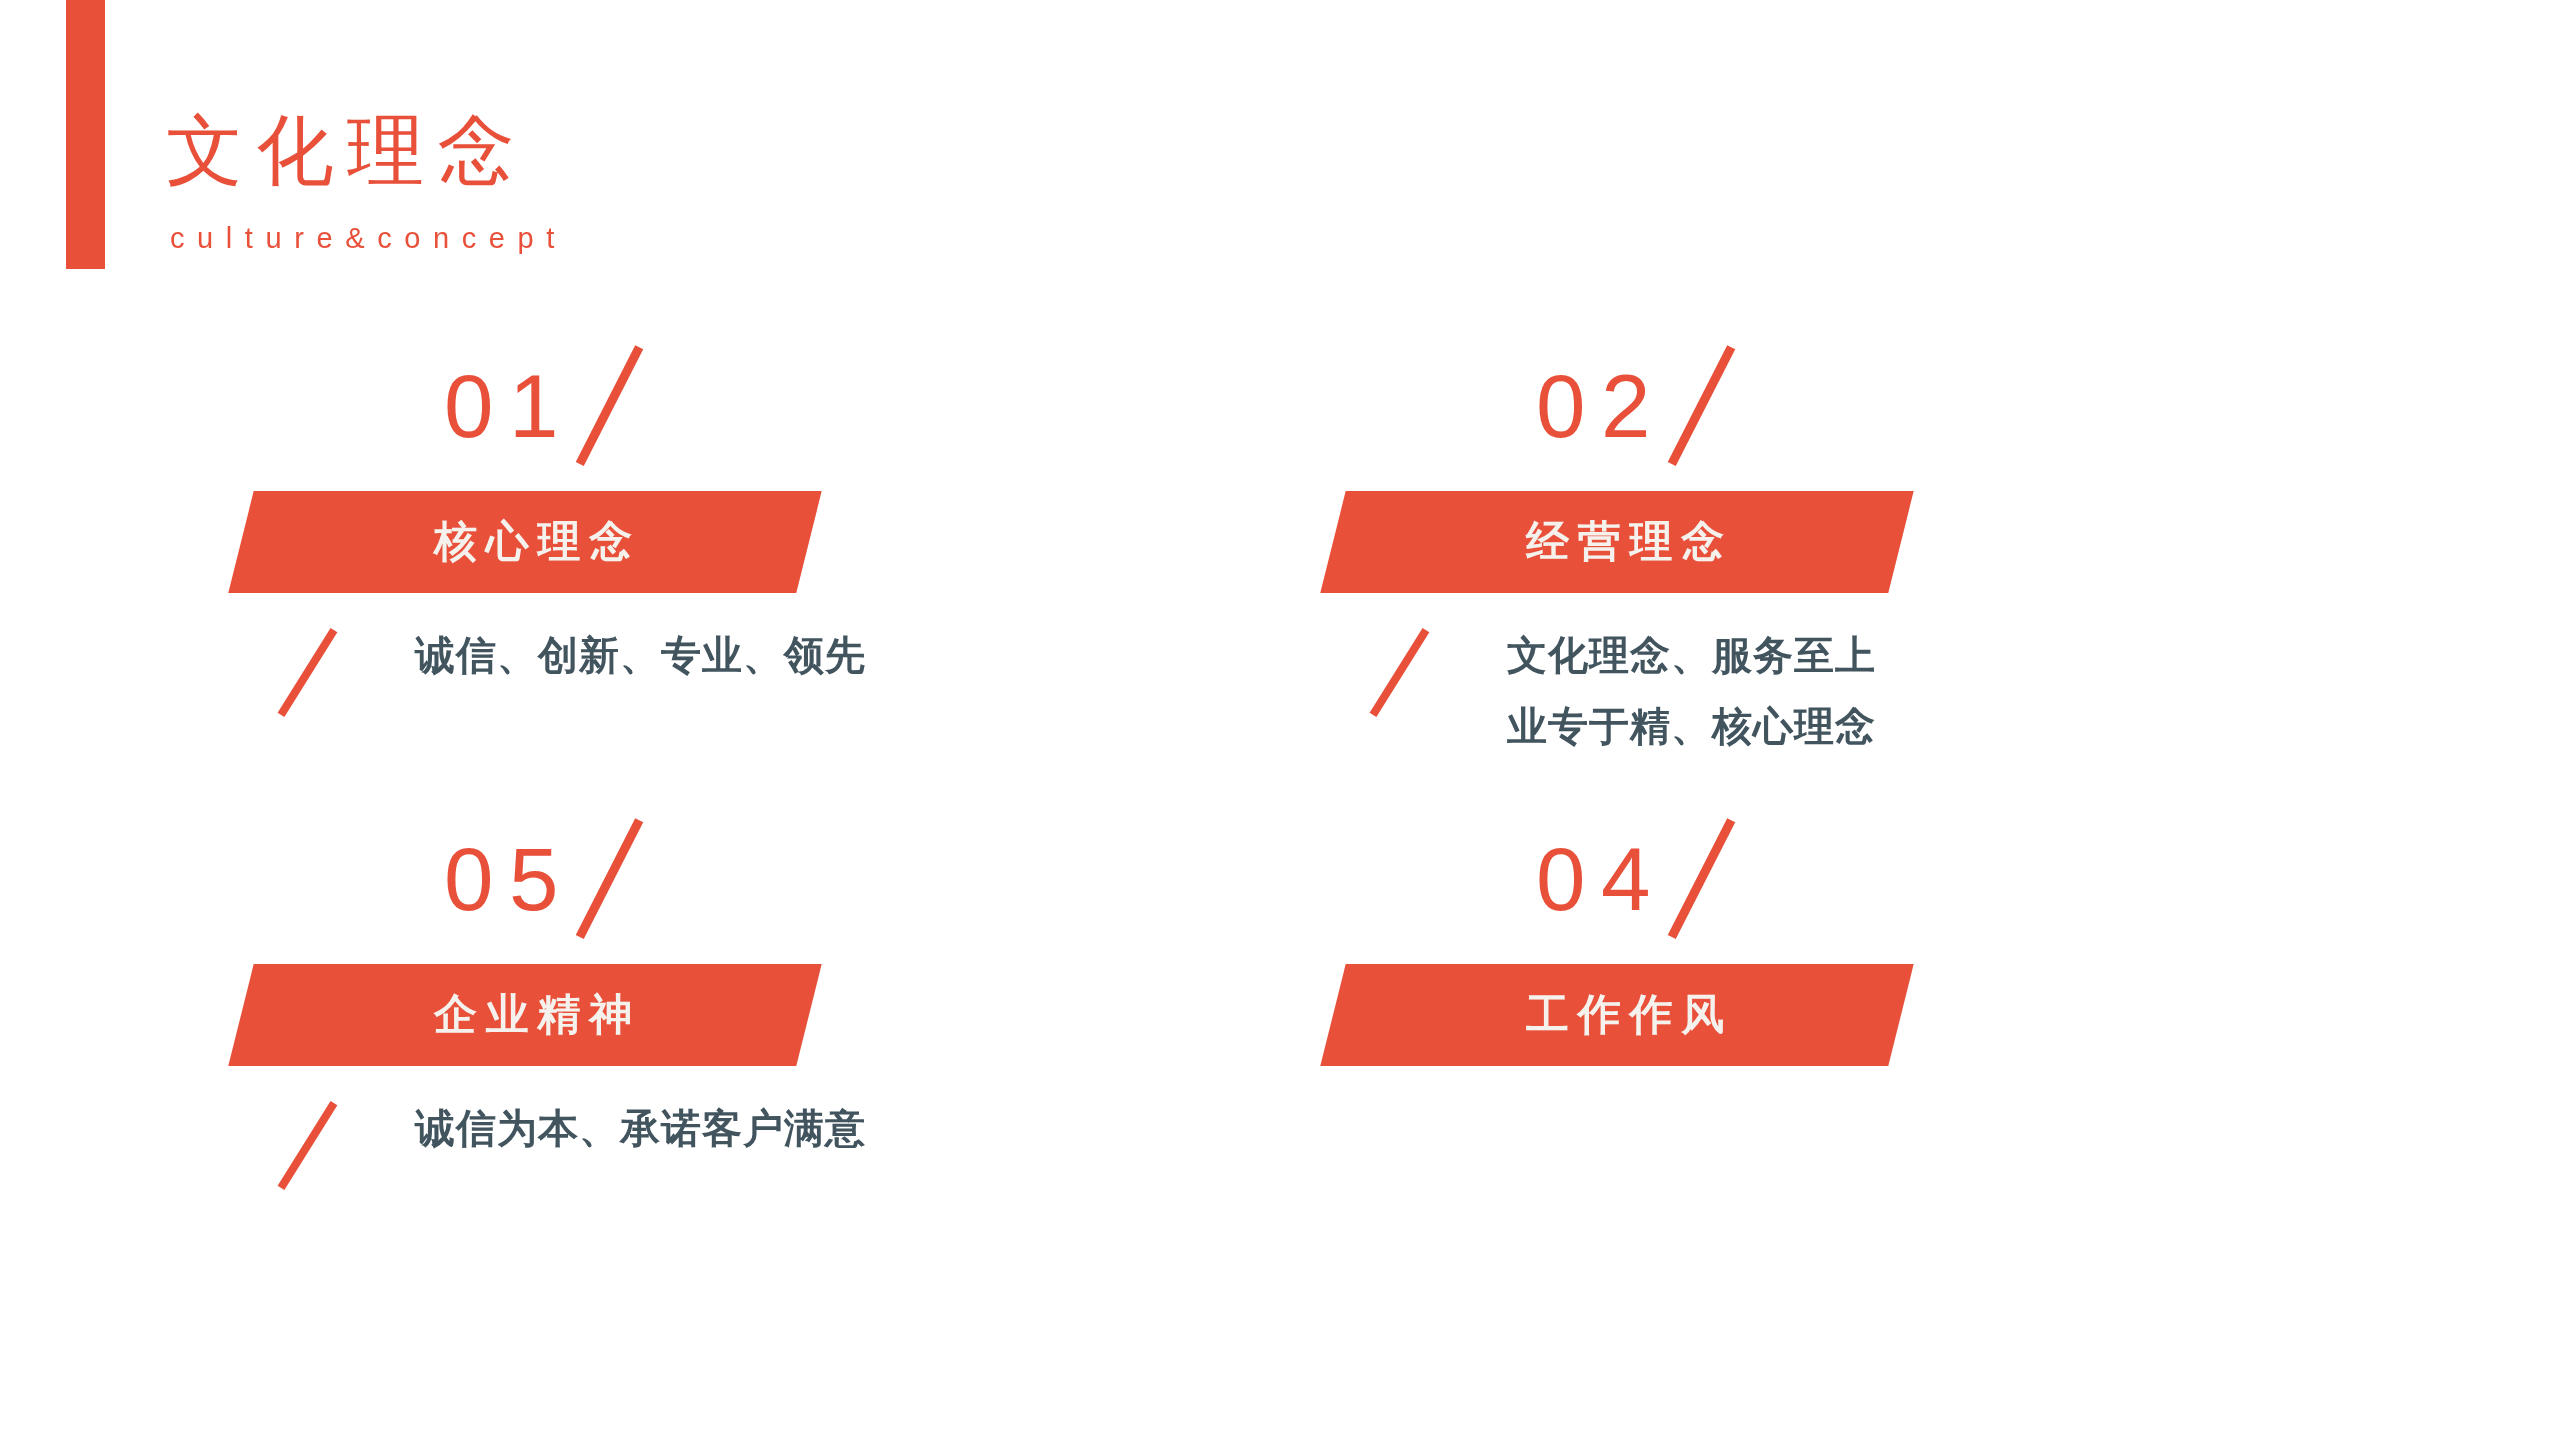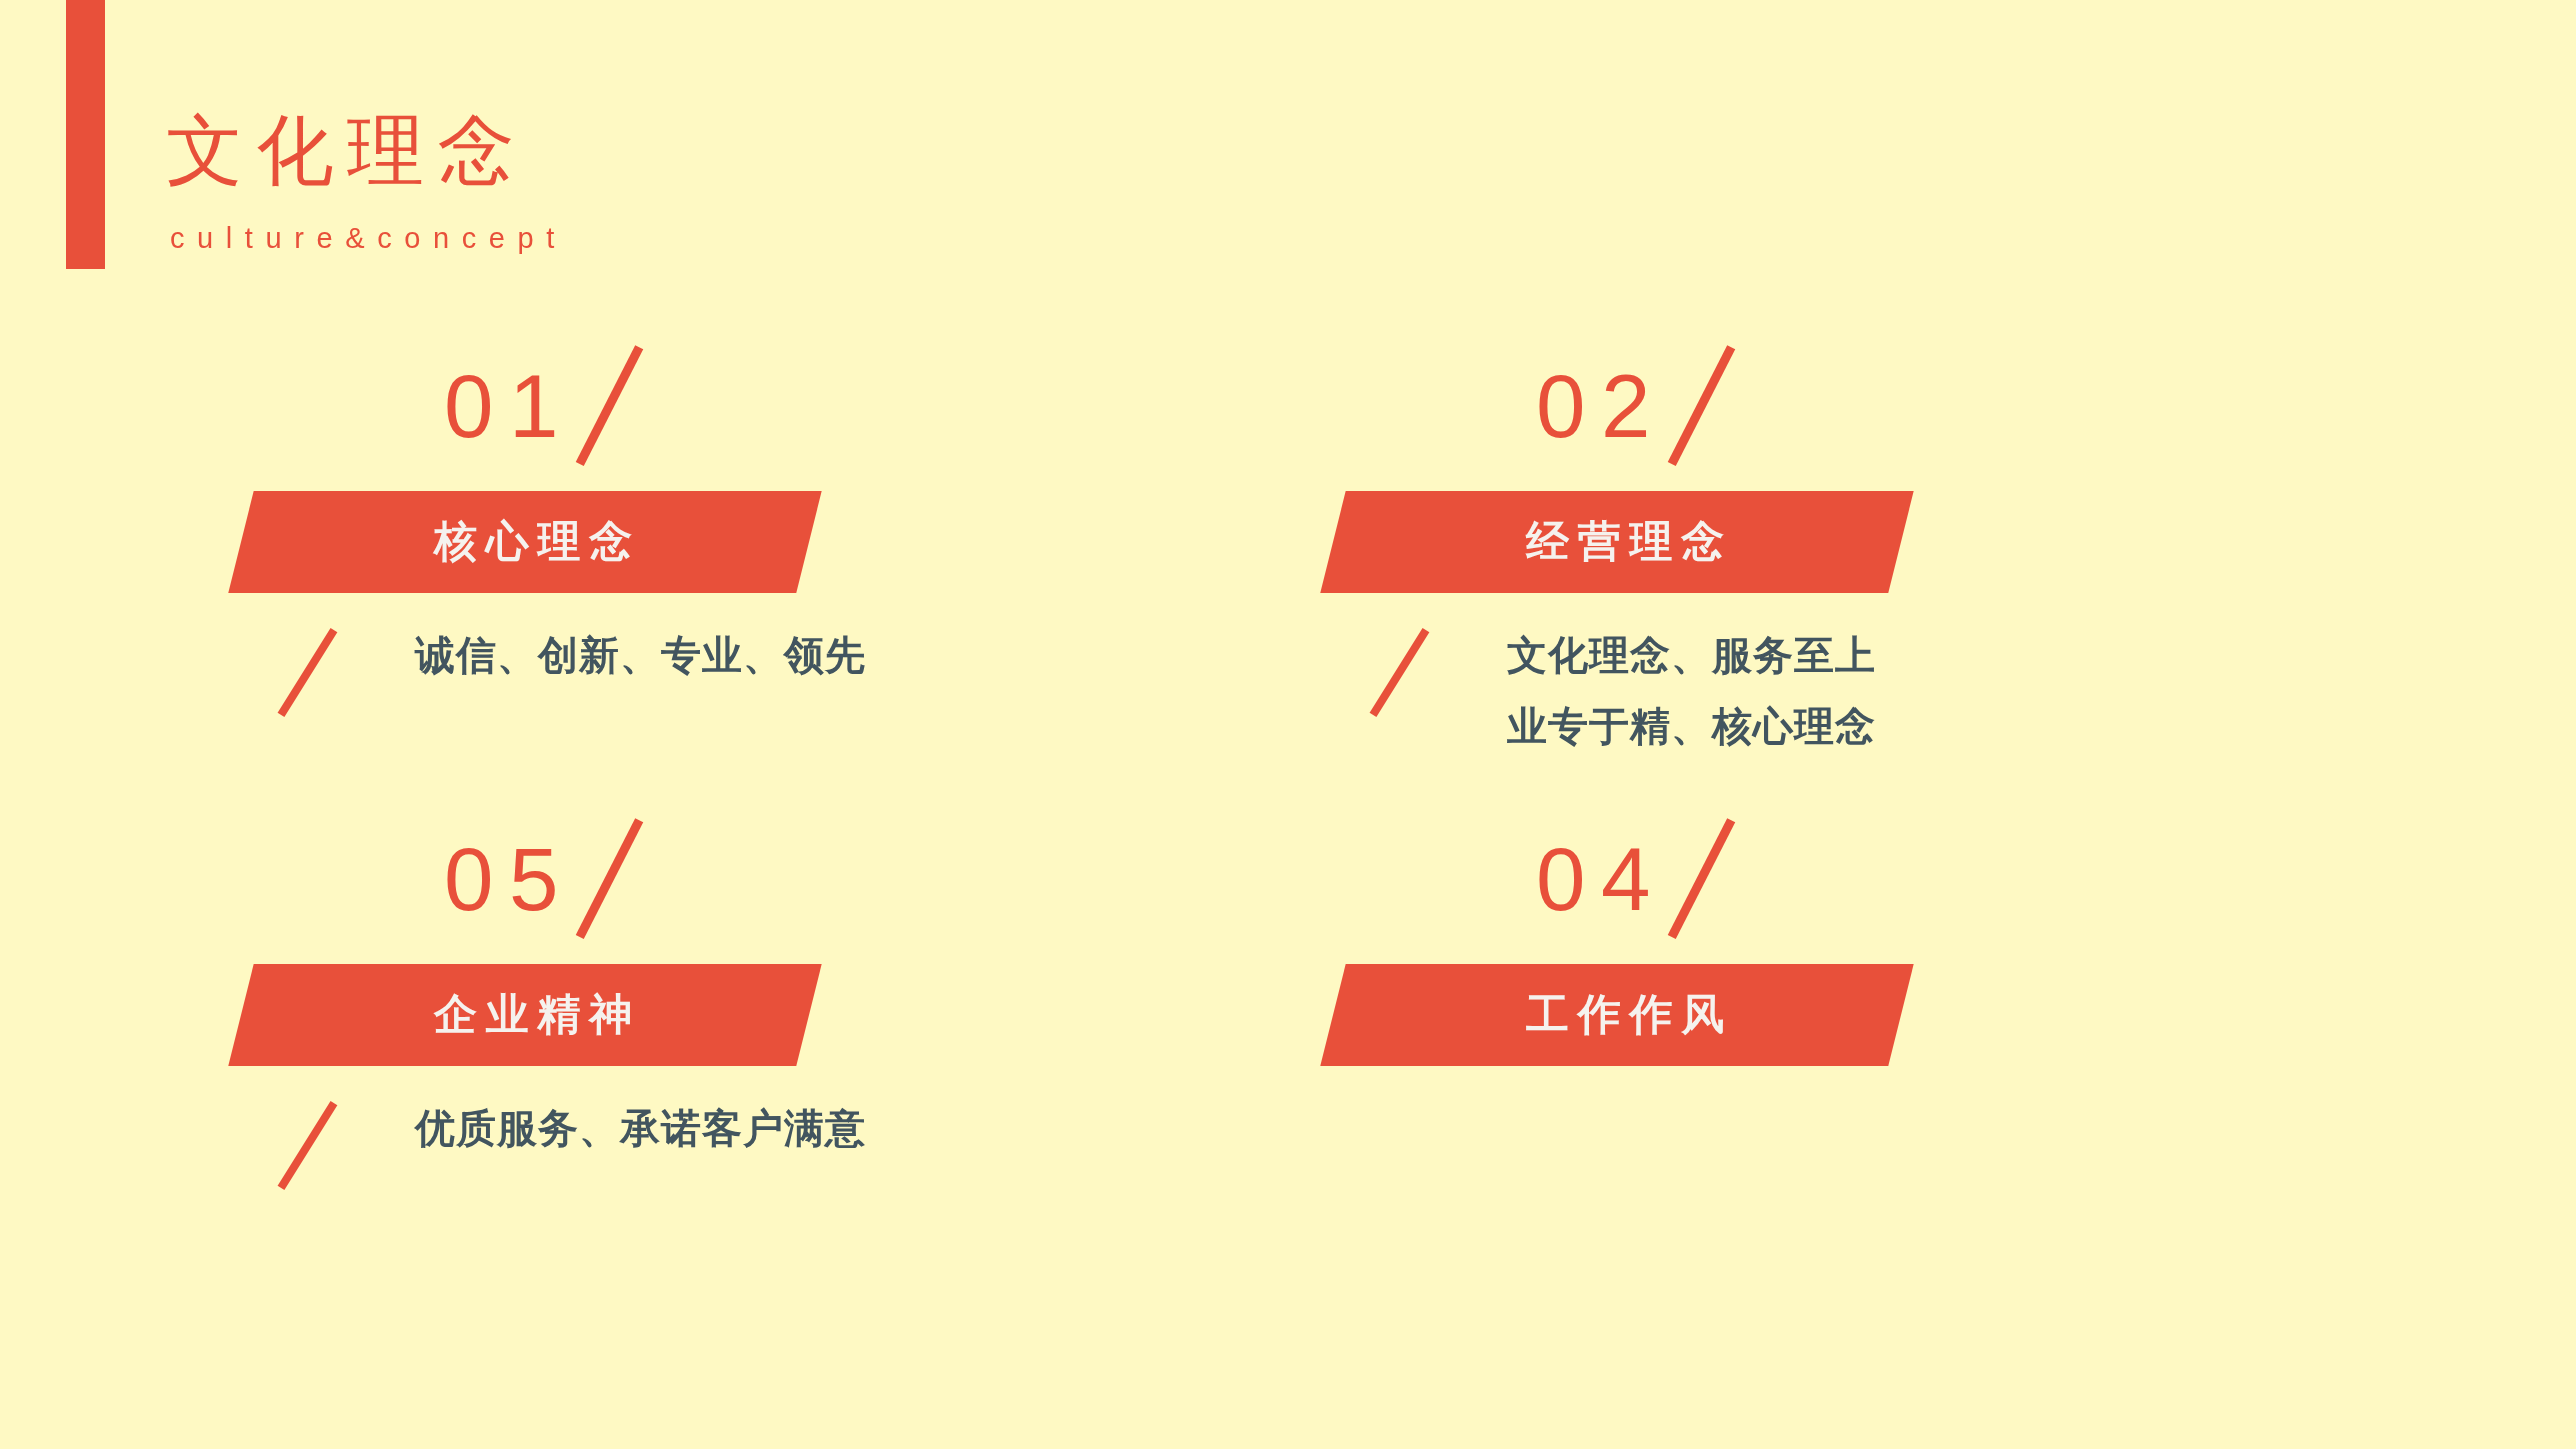--- a/index.html
+++ b/index.html
@@ -11,21 +11,21 @@
     height: 1449px;
     background: #eaeaea;
     font-family: "Liberation Sans", "DejaVu Sans", sans-serif;
     overflow: hidden;
     position: relative;
   }
 
   .slide {
     position: absolute;
     inset: 0;
-    background: #fef9c3;
+    background: #ffffff;
   }
 
   
   .header {
     position: absolute;
     left: 0;
     top: 0;
     width: 1159px;
     height: 290px;
   }
@@ -219,21 +219,21 @@
     <div class="card col-left row-bottom">
       <div class="card-num-row">
         <span class="card-num">05</span><span class="num-slash"></span>
       </div>
       <div class="card-banner">
         <div class="card-banner-label">企业精神</div>
       </div>
       <div class="card-body">
         <div class="body-slash"></div>
         <div class="body-lines">
-          <div class="body-line">优质服务、承诺客户满意</div>
+          <div class="body-line">诚信为本、承诺客户满意</div>
         </div>
       </div>
     </div>
 
     <div class="card col-right row-bottom">
       <div class="card-num-row">
         <span class="card-num">04</span><span class="num-slash"></span>
       </div>
       <div class="card-banner">
         <div class="card-banner-label">工作作风</div>

